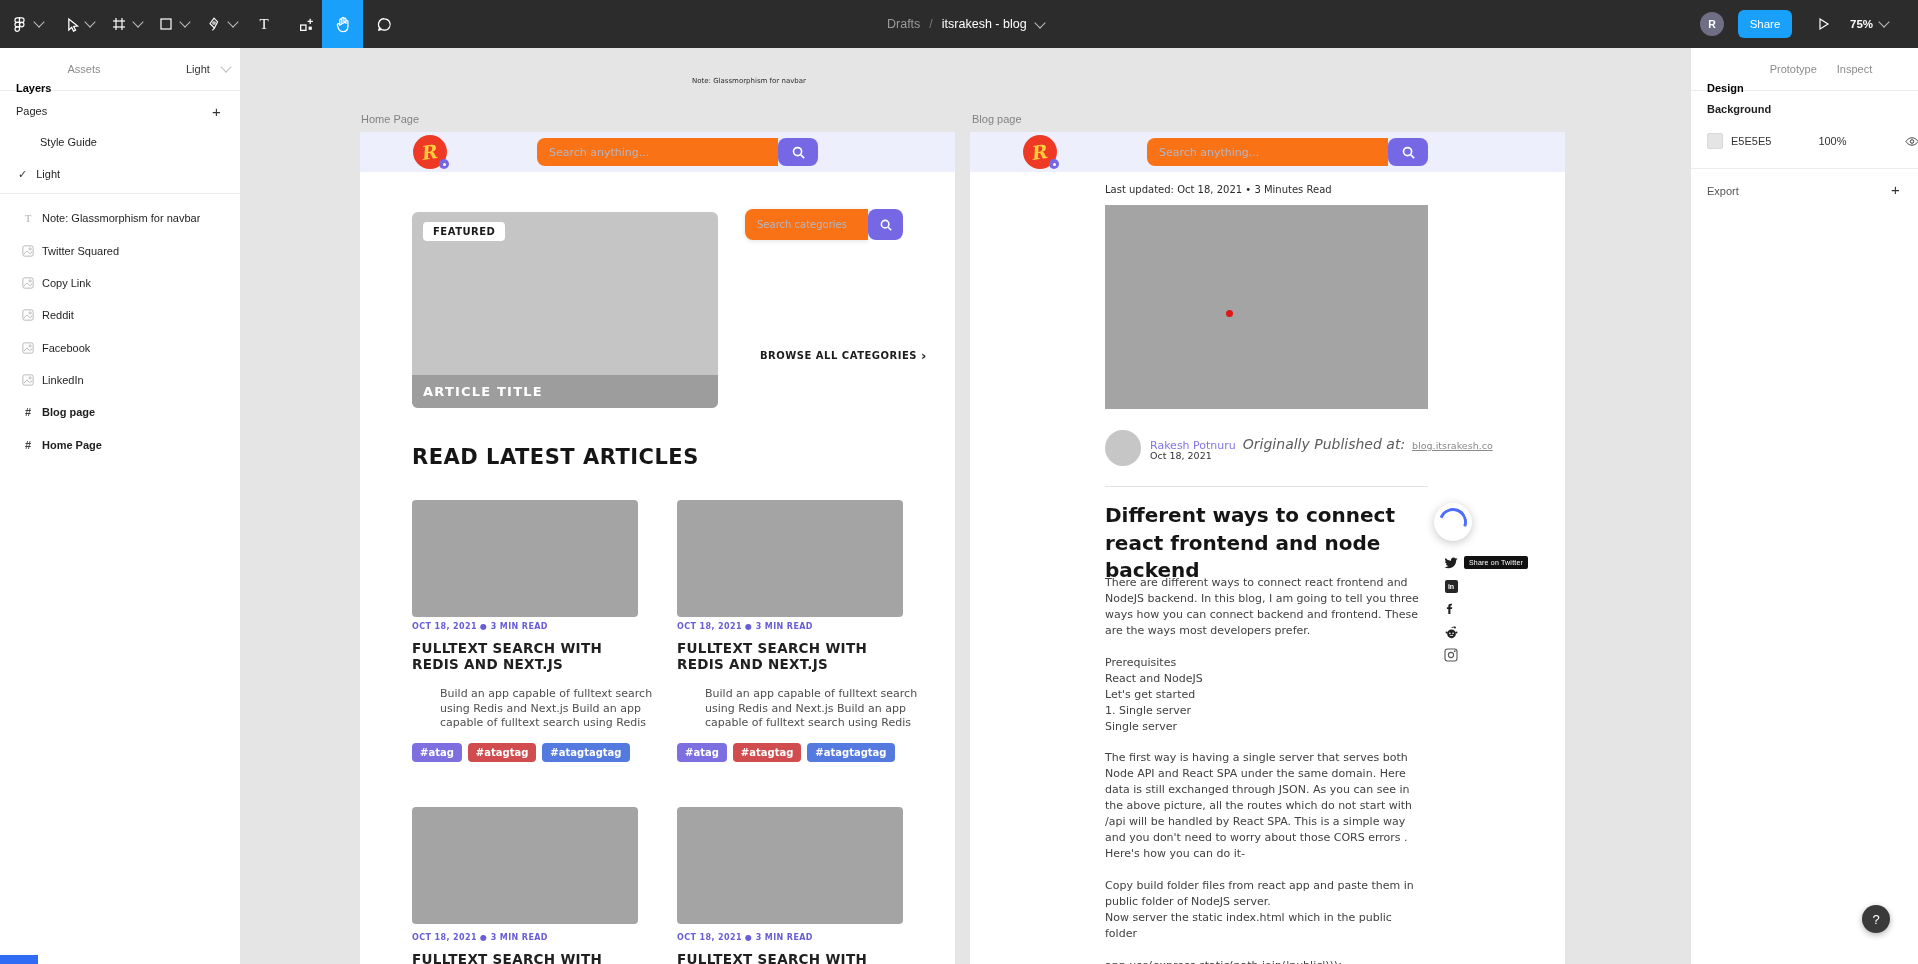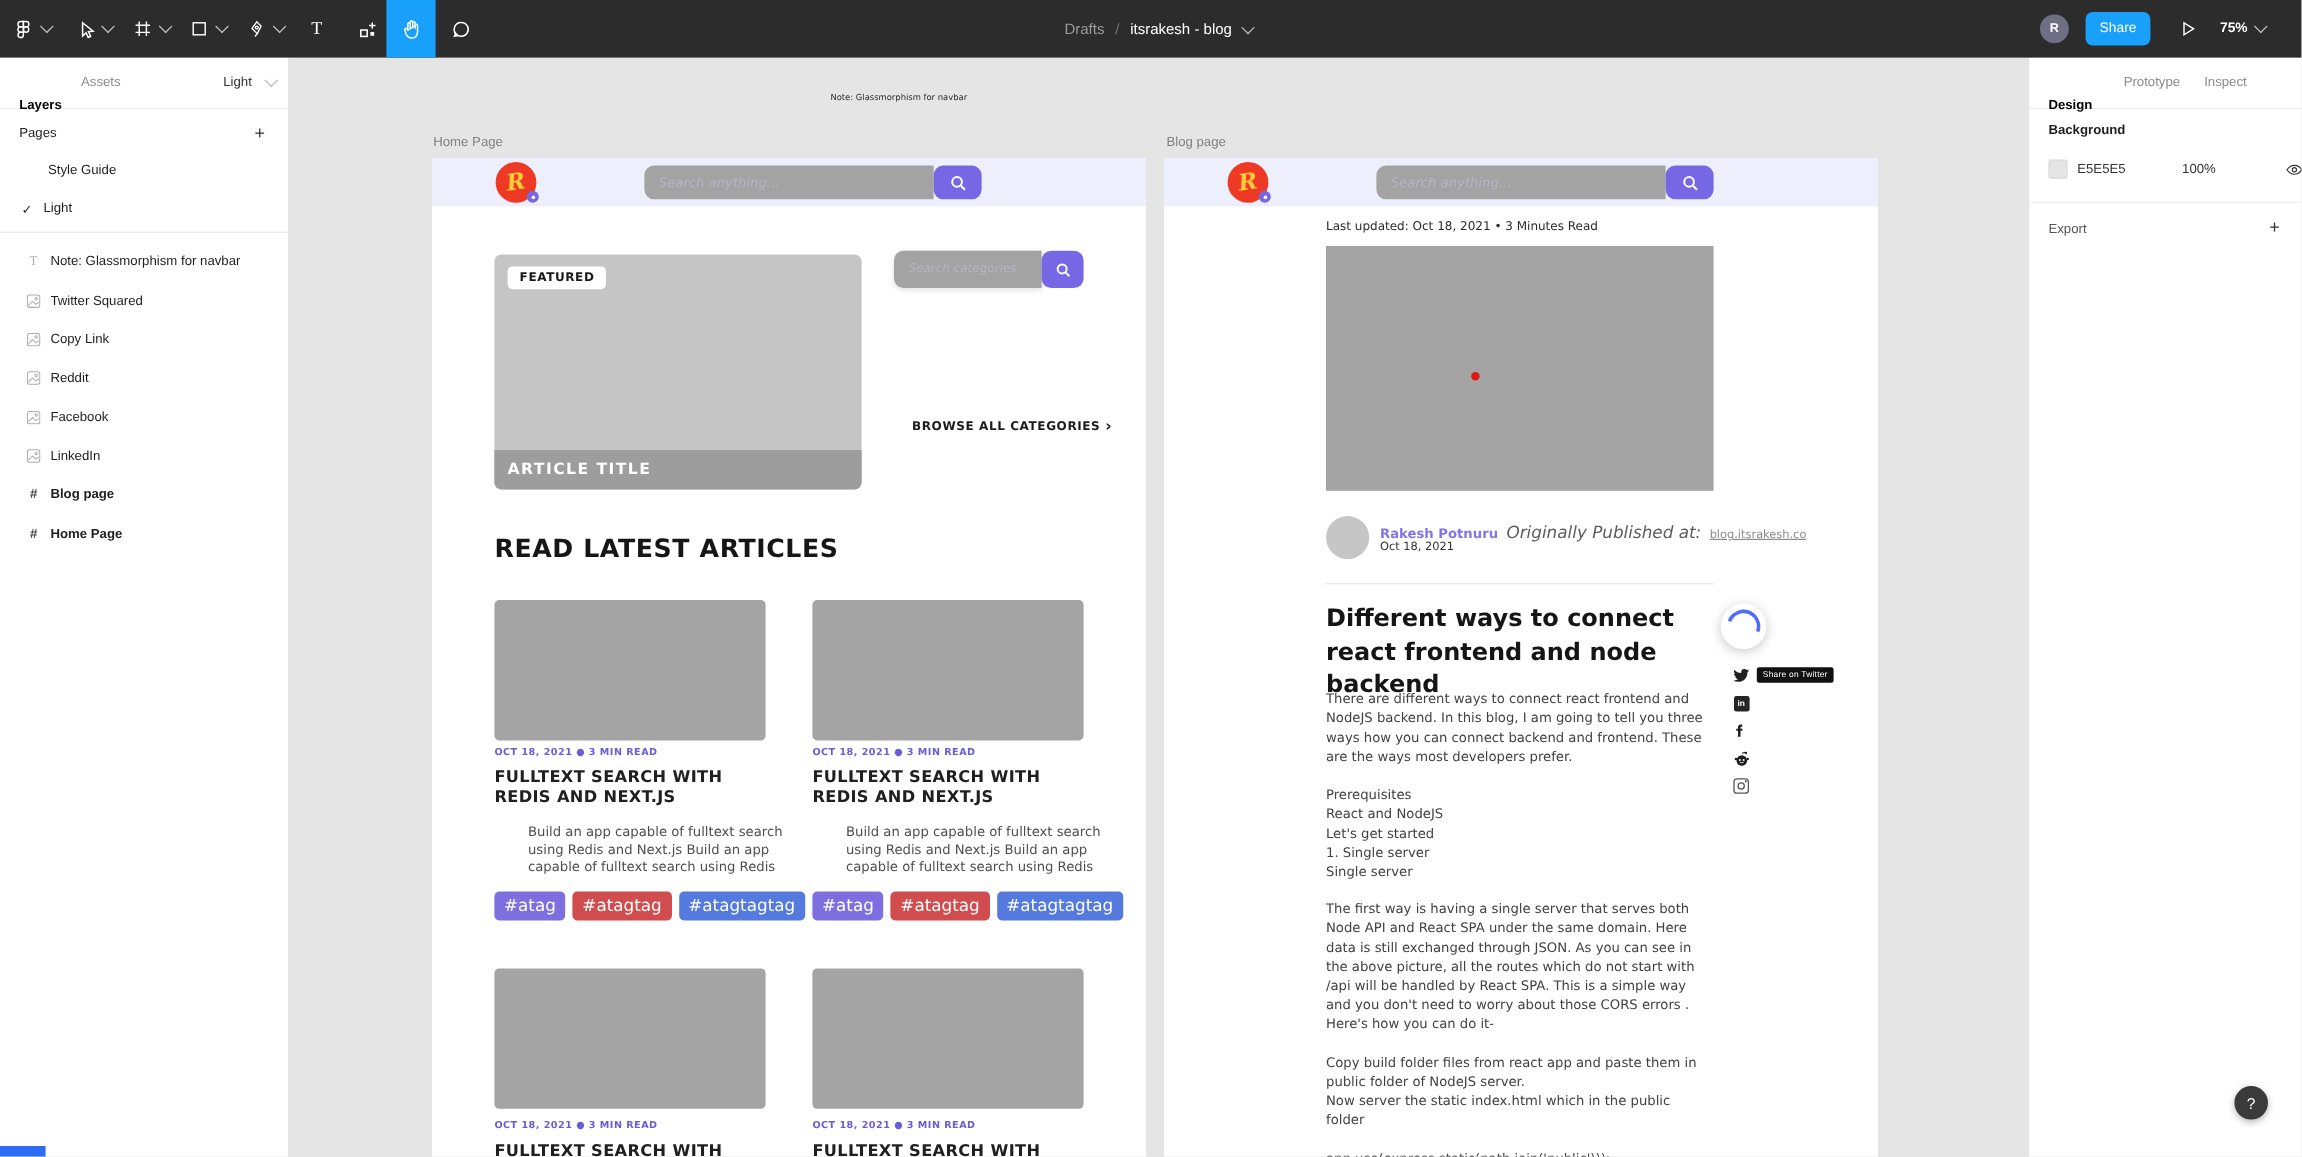--- a/index.html
+++ b/index.html
@@ -43,31 +43,31 @@
   .frame-label{position:absolute;font-size:11px;color:#828282;z-index:2;white-space:nowrap;}
   .design{font-family:"DejaVu Sans",sans-serif;z-index:3;}
   .navbar{position:absolute;width:595px;height:40px;background:#edeffc;z-index:3;}
   .logo{position:absolute;width:34px;height:34px;border-radius:50%;background:#ee3a24;
     display:flex;align-items:center;justify-content:center;z-index:4;}
   .logo .r{color:#ffcd39;font-weight:700;font-style:italic;font-size:19px;transform:rotate(-8deg);
     font-family:"DejaVu Serif",serif;}
   .logo .badge{position:absolute;right:-2px;bottom:0;width:10px;height:10px;border-radius:50%;
     background:#7668e4;display:flex;align-items:center;justify-content:center;}
   .logo .badge::after{content:"";width:3px;height:3px;border-radius:50%;background:#fff;}
-  .search-input{position:absolute;height:28px;border:none;background:#a3a3a3;border-radius:8px 0 0 8px;
-    padding:0 12px;font-size:11px;font-family:"DejaVu Sans",sans-serif;color:#333;z-index:4;box-sizing:border-box;outline:none;font-style:italic;}
+  .search-input{position:absolute;height:28px;border:none;background:#f97316;border-radius:8px 0 0 8px;
+    padding:0 12px;font-size:11px;font-family:"DejaVu Sans",sans-serif;color:#333;z-index:4;box-sizing:border-box;outline:none;}
   .search-input::placeholder{color:#b5b5c2;}
   .search-btn{position:absolute;height:28px;width:40px;background:#7668e4;border:none;border-radius:8px;
     display:flex;align-items:center;justify-content:center;z-index:5;}
   .ph-img{background:#a4a4a4;position:absolute;border-radius:4px;}
   .meta{position:absolute;font-size:8px;font-weight:700;color:#685dd8;letter-spacing:.4px;white-space:nowrap;}
   .card-title{position:absolute;font-size:13.5px;font-weight:700;color:#202020;line-height:1.22;letter-spacing:.3px;}
   .card-desc{position:absolute;font-size:11px;color:#4e4e4e;line-height:1.34;margin-left:28px;}
   .tags{position:absolute;display:flex;gap:6px;}
-  .tag{color:#fff;font-size:14px;font-weight:400;padding:4px 8px;border-radius:4px;white-space:nowrap;}
+  .tag{color:#fff;font-size:10px;font-weight:700;padding:4px 8px;border-radius:4px;white-space:nowrap;}
   .webdev-btn{position:absolute;width:74px;height:27px;background:#b8b8b8;border:none;border-radius:6px;
     font-size:10px;font-weight:500;color:#2d2d2d;font-family:"DejaVu Sans",sans-serif;}
   .body-text p{margin:0 0 16px 0;font-size:11px;line-height:1.45;color:#414141;white-space:pre-line;}
   .spinner{position:absolute;width:38px;height:38px;border-radius:50%;background:#fff;
     box-shadow:0 2px 10px rgba(0,0,0,.22);z-index:6;}
   .spinner::after{content:"";position:absolute;inset:5px;border-radius:50%;border:3px solid transparent;
     border-top-color:#4f6ef7;border-right-color:#4f6ef7;transform:rotate(-25deg);}
   .share-icon{position:absolute;width:16px;height:16px;display:flex;align-items:center;justify-content:center;
     z-index:6;cursor:pointer;}
   .icon-box{width:13px;height:13px;background:#262626;color:#fff;border-radius:2px;font-size:7px;
@@ -413,21 +413,21 @@
   </svg>
 </button>
 
 <div class="design abs" style="left:1105px;top:184px;font-size:10px;color:#2b2b2b;z-index:3;">Last updated: Oct 18, 2021  •  3 Minutes Read</div>
 
 <div class="ph-img design" style="left:1105px;top:205px;width:323px;height:204px;border-radius:0;"></div>
 <div class="abs" style="left:1226px;top:310px;width:7px;height:7px;border-radius:50%;background:#e01616;z-index:4;"></div>
 
 <div class="abs" style="left:1105px;top:430px;width:36px;height:36px;border-radius:50%;background:#c6c6c6;z-index:3;"></div>
 <div class="design abs" style="left:1150px;top:436px;display:flex;align-items:baseline;gap:7px;z-index:3;white-space:nowrap;">
-  <span style="font-size:11px;color:#8276e6;font-weight:700;">Rakesh Potnuru</span>
+  <span style="font-size:11px;color:#8276e6;font-weight:400;">Rakesh Potnuru</span>
   <span style="font-size:14px;color:#5c5c5c;font-style:italic;">Originally Published at:</span>
   <span style="font-size:9.5px;color:#8a8a8a;text-decoration:underline;">blog.itsrakesh.co</span>
 </div>
 <div class="design abs" style="left:1150px;top:450px;font-size:9.5px;color:#333;z-index:3;">Oct 18, 2021</div>
 
 <div class="hr" style="left:1105px;top:486px;width:323px;"></div>
 
 <div class="design abs" style="left:1105px;top:502px;width:300px;font-size:20px;font-weight:600;line-height:1.38;color:#151515;z-index:3;">Different ways to connect react frontend and node backend</div>
 
 <div class="design abs body-text" style="left:1105px;top:575px;width:322px;z-index:3;">

